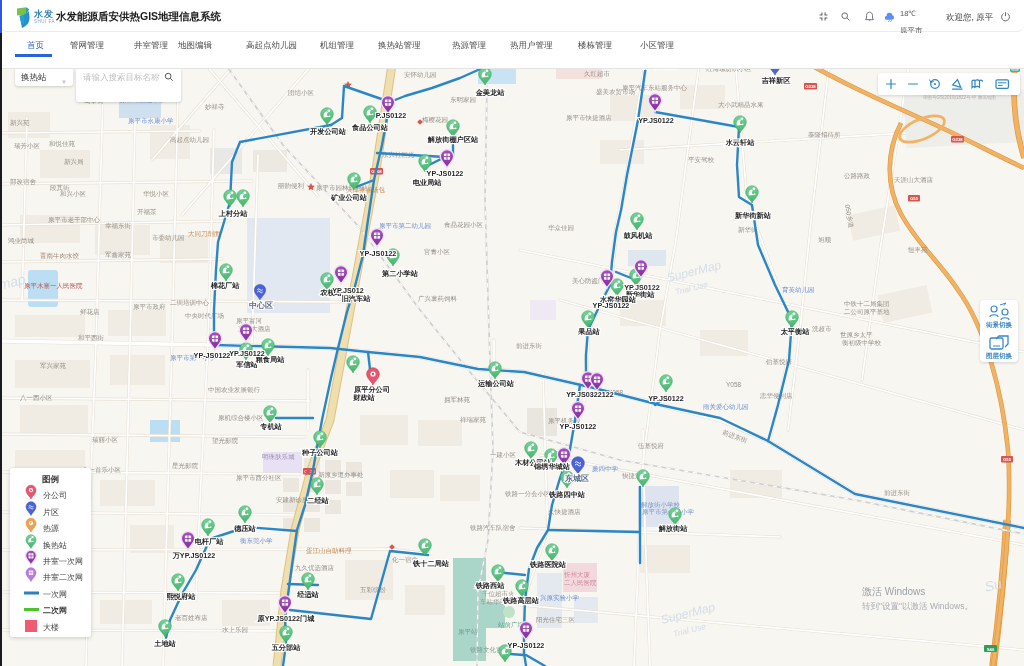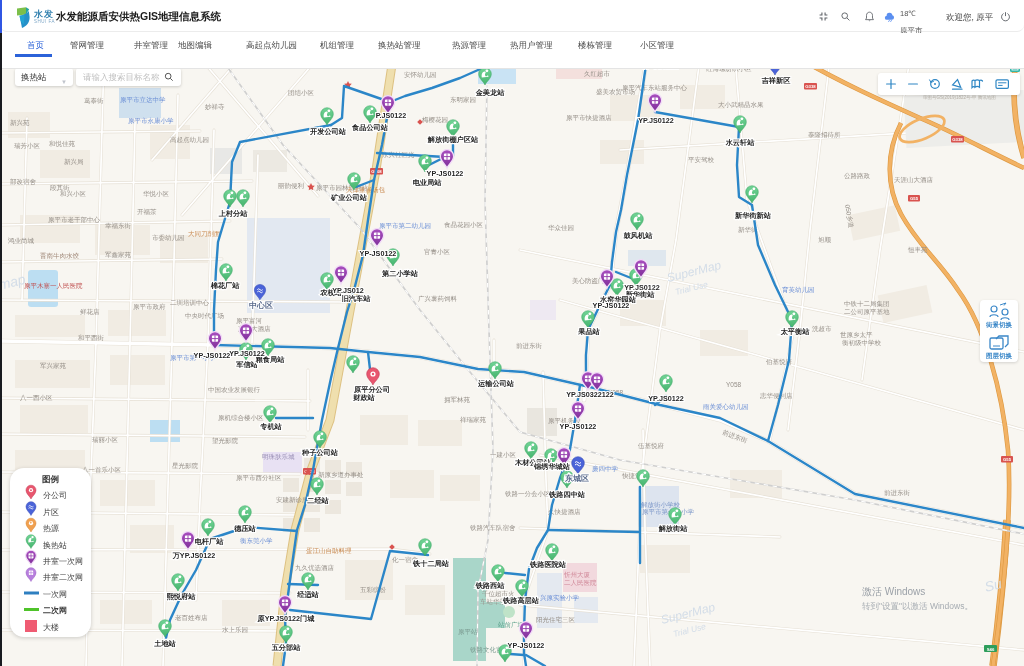--- a/index.html
+++ b/index.html
@@ -15,24 +15,24 @@
 .weather{position:absolute;left:900px;top:4.5px;font-size:7.5px;color:#555;line-height:17px;}
 .welcome{position:absolute;left:946px;top:12px;font-size:8.5px;color:#444;}
 .nav{position:absolute;left:0;top:33px;width:1024px;height:36px;background:#fff;border-bottom:1px solid #e4e4e4;z-index:30;font-size:8.5px;color:#4a4a4a;}
 .nav span{position:absolute;top:7px;}
 .nav .act{color:#2b62d9;}
 .underline{position:absolute;left:15px;top:21px;width:37px;height:2.5px;background:#2b62d9;}
 .map{position:absolute;left:0;top:58px;width:1024px;height:608px;background:#f8f6f1;overflow:hidden;}
 .sbox{position:absolute;background:#fff;border-radius:3px;box-shadow:0 1px 3px rgba(0,0,0,.18);z-index:20;}
 .sel{left:15px;top:10px;width:58px;height:18px;font-size:8.5px;color:#333;line-height:18px;padding-left:6px;}
 .sel .chev{position:absolute;right:6px;top:5px;color:#c0c4cc;font-size:6px;}
-.inp{left:76px;top:10px;width:105px;height:18px;font-size:8.5px;color:#bfbfbf;line-height:18px;padding-left:7px;}
+.inp{left:76px;top:10px;width:105px;height:34px;font-size:8.5px;color:#bfbfbf;line-height:18px;padding-left:7px;}
 .ctrl{position:absolute;left:878px;top:15px;width:142px;height:22px;background:#fff;border-radius:3px;box-shadow:0 1px 3px rgba(0,0,0,.15);z-index:20;}
 .sidebtn{position:absolute;left:980px;top:242px;width:38px;height:62px;background:#fff;border-radius:4px;box-shadow:0 1px 3px rgba(0,0,0,.15);z-index:20;}
-.legend{position:absolute;left:10px;top:410px;width:81px;height:169px;background:#fff;border-radius:14px;box-shadow:0 1px 4px rgba(0,0,0,.18);z-index:20;}
+.legend{position:absolute;left:10px;top:410px;width:81px;height:169px;background:#fff;border-radius:3px;box-shadow:0 1px 4px rgba(0,0,0,.18);z-index:20;}
 .legend .t{position:absolute;left:0;width:81px;top:6px;text-align:center;font-weight:bold;font-size:8.5px;color:#333;}
 .lrow{position:absolute;left:33px;font-size:8px;color:#3c3c3c;}
 .winmark{position:absolute;left:862px;top:527px;color:#9ba1a8;font-size:10px;z-index:15;}
 .winmark2{position:absolute;left:862px;top:543px;color:#a6acb2;font-size:8.5px;z-index:15;}
 </style>
 </head>
 <body>
 <div class="map">
 <svg width="1024" height="608" viewBox="0 58 1024 608" style="position:absolute;left:0;top:0;">
 <defs>

